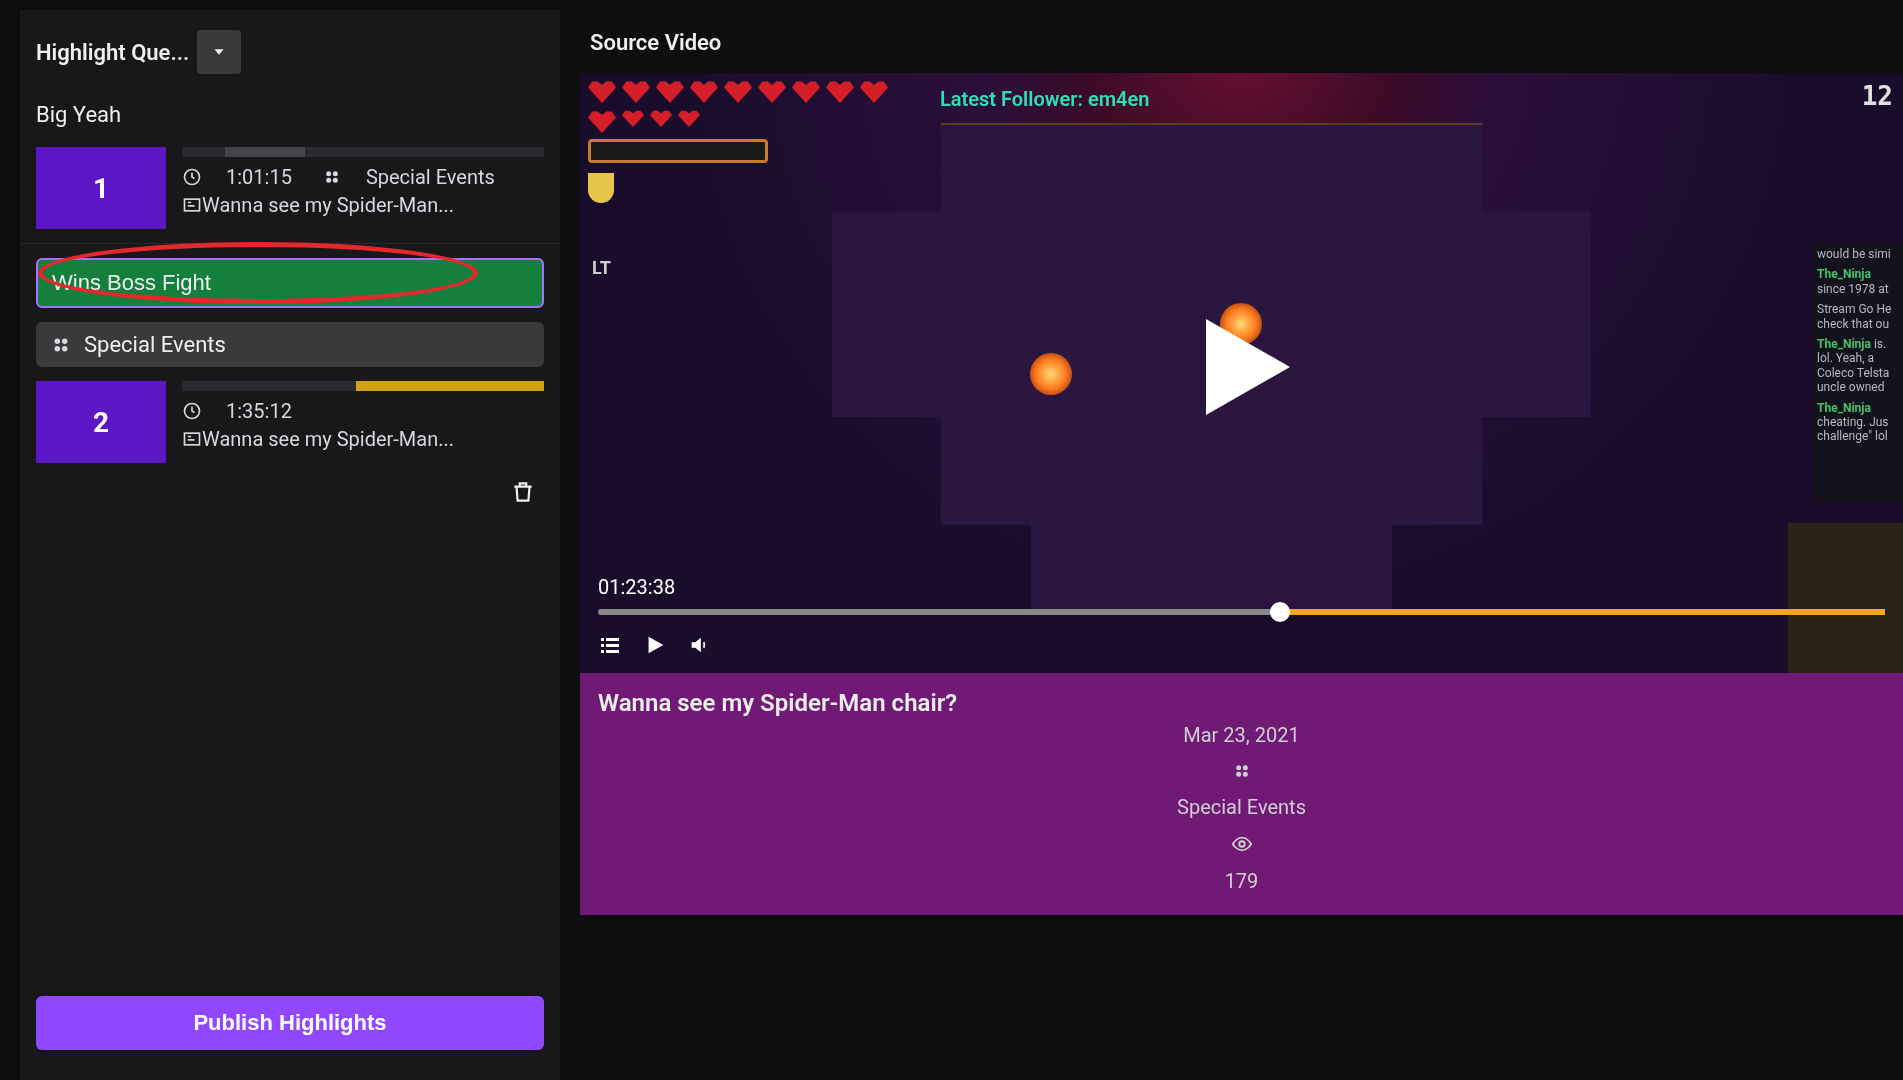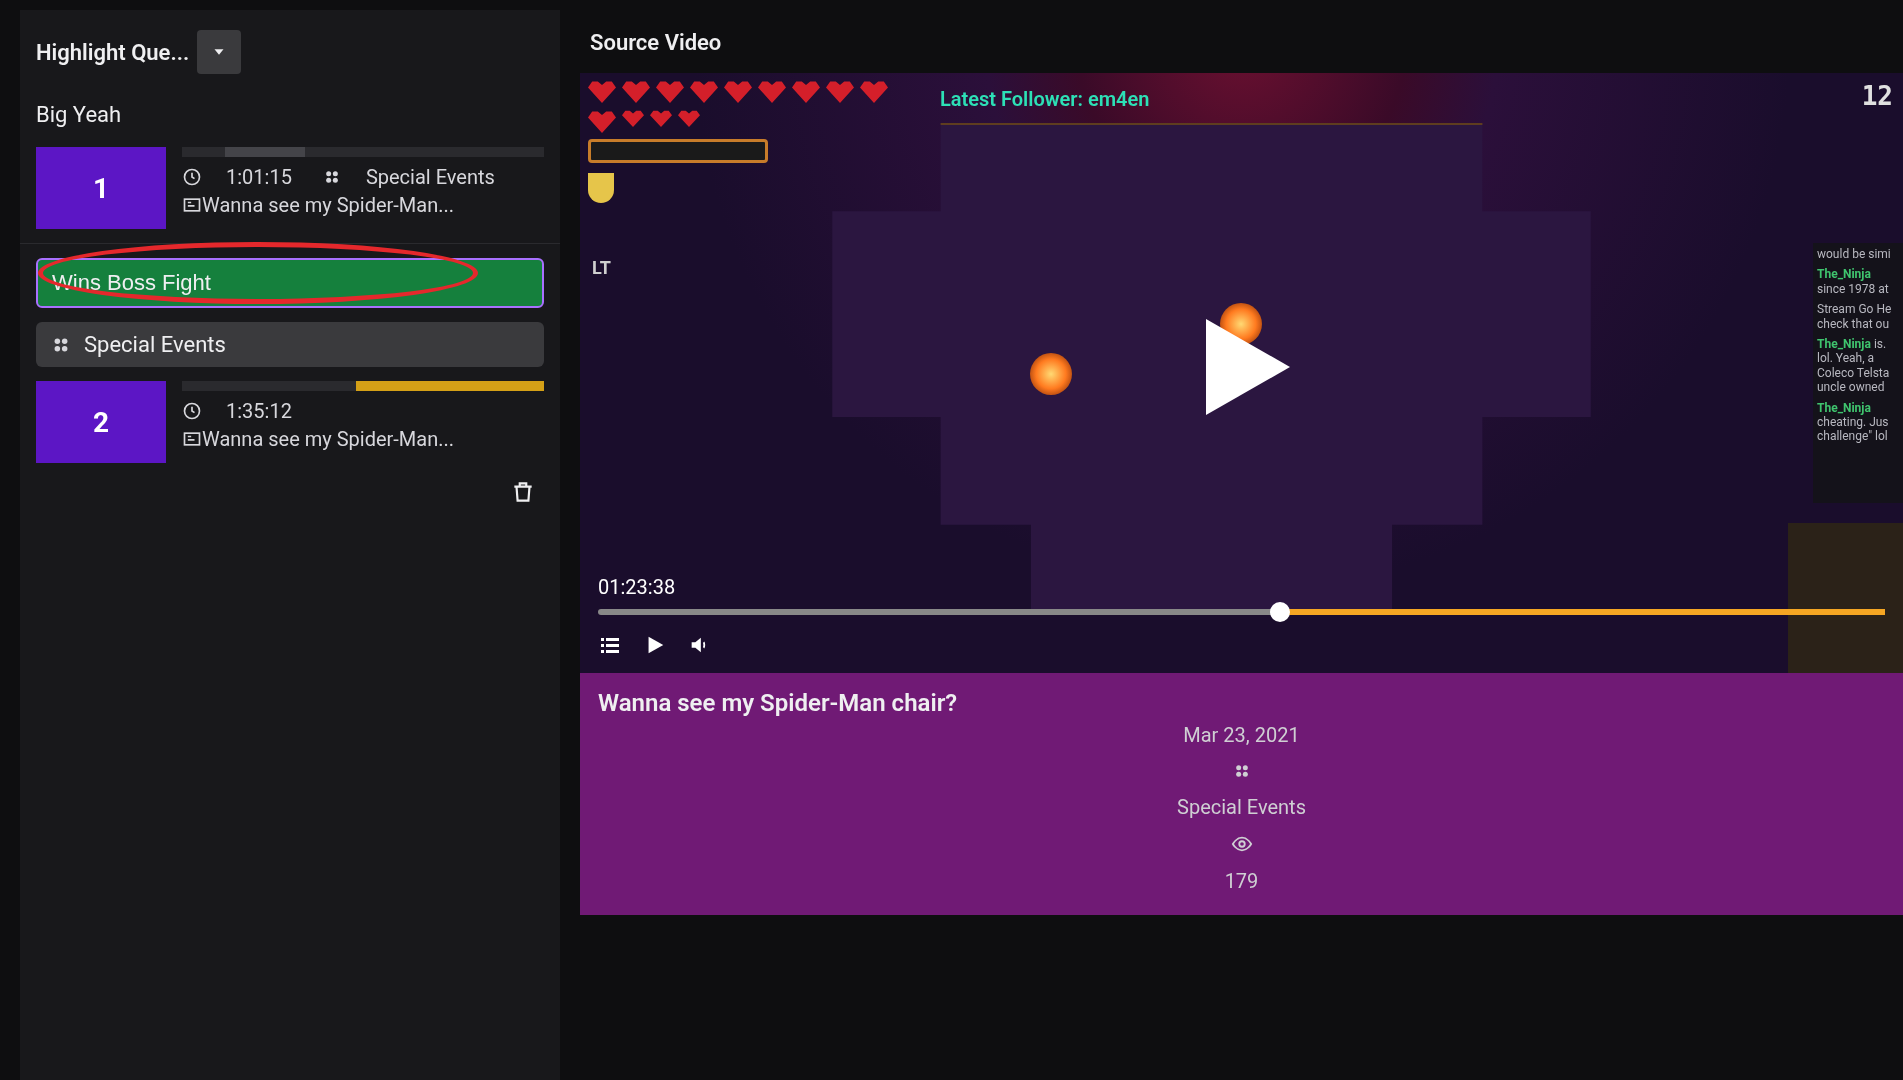--- a/index.html
+++ b/index.html
@@ -298,20 +298,23 @@
   <div class="trash-row">
     <button style="background:none;border:none;cursor:pointer">
       <span>
         <svg width="26" height="26" viewBox="0 0 24 24" fill="none" stroke="#efeff1" stroke-width="2">
             <path d="M4 7h16M9 7V4h6v3M6 7l1 13h10l1-13"></path>
           </svg>
       </span>
     </button>
   </div>
 
+  <div class="publish-bar">
+    <button class="publish-btn">Publish Highlights</button>
+  </div>
 </div>
 
 <div class="main">
   <div class="main-title">Source Video</div>
   <div class="video-wrap">
     <div class="game-bg">
       <div class="dungeon"></div>
       <div class="hud-hearts">
         <div class="heart"></div>
           <div class="heart"></div>

